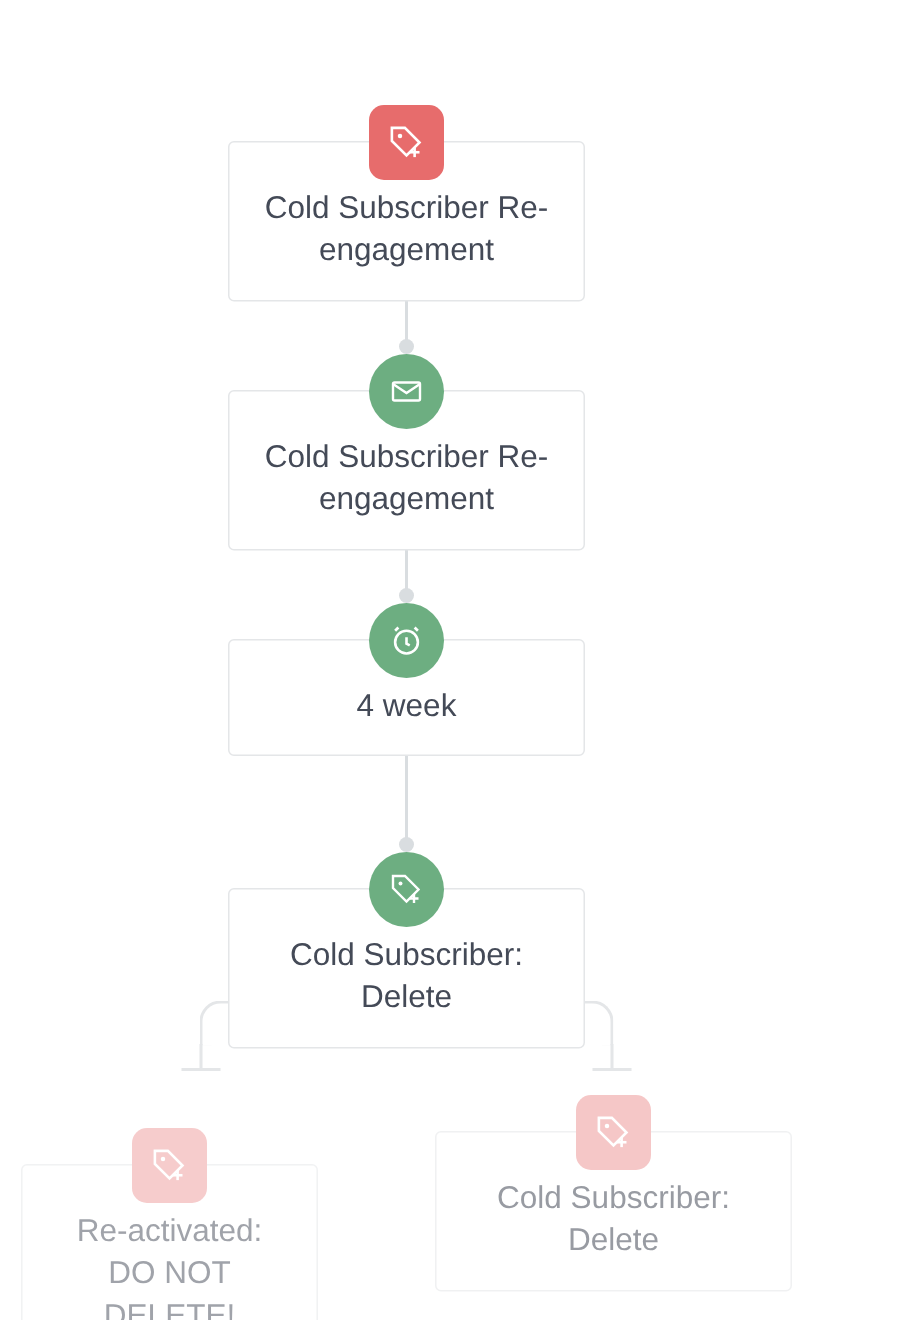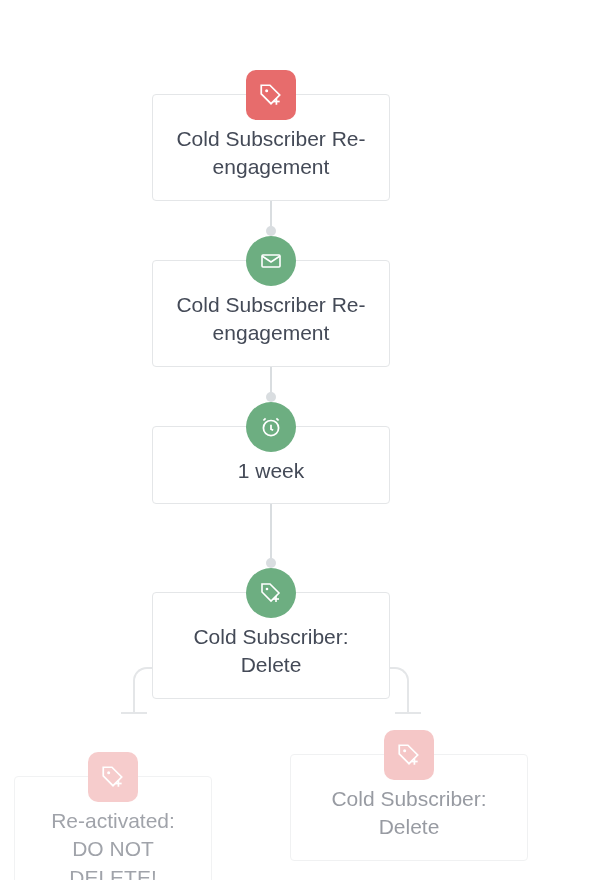--- a/index.html
+++ b/index.html
@@ -128,21 +128,21 @@
 
   <div class="node" style="top:426px; left:152px; width:238px;">
     <div class="badge circle green">
       <svg width="26" height="26" viewBox="0 0 24 24" fill="none" stroke="#fff" stroke-width="1.6">
         <circle cx="12" cy="13" r="7"></circle>
         <path d="M12 10v4l2 1"></path>
         <path d="M7 4l-2 2"></path>
         <path d="M17 4l2 2"></path>
       </svg>
     </div>
-    <span class="label">1 week</span>
+    <span class="label">4 week</span>
   </div>
 
   <div class="node" style="top:592px; left:152px; width:238px;">
     <div class="badge circle green">
       <svg width="24" height="24" viewBox="0 0 24 24" fill="none" stroke="#fff" stroke-width="1.6">
         <path d="M3 3h8l9 9-8 8-9-9V3z"></path>
         <circle cx="8" cy="8" r="1.3" fill="#fff" stroke="none"></circle>
         <line x1="17" y1="15" x2="17" y2="21"></line>
         <line x1="14" y1="18" x2="20" y2="18"></line>
       </svg>

